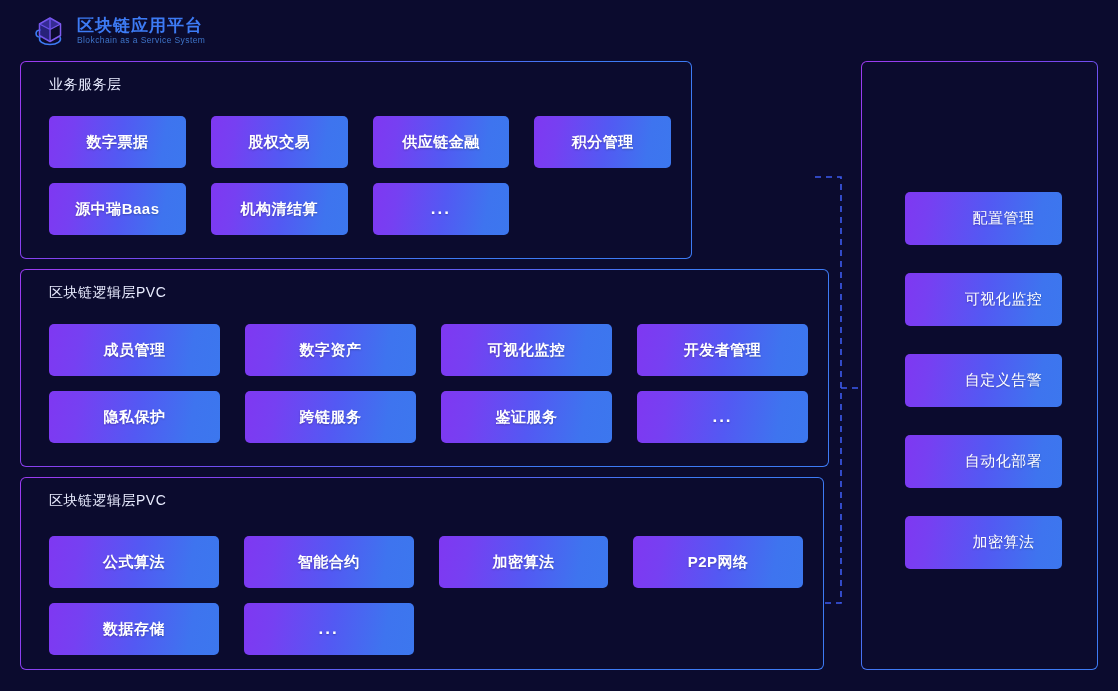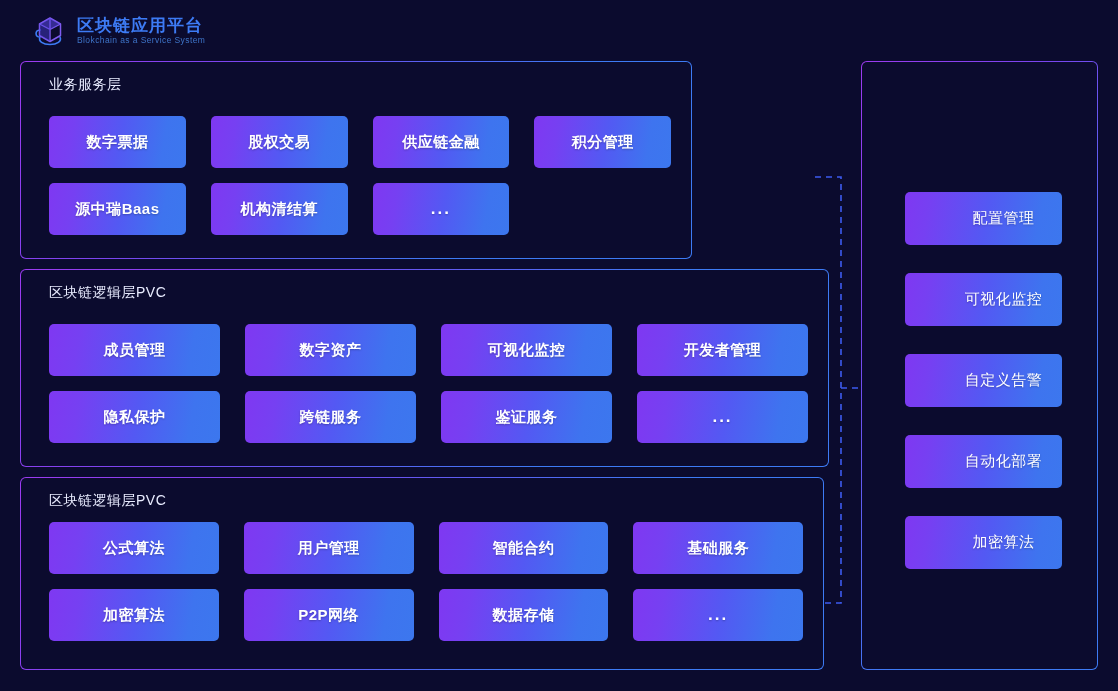--- a/index.html
+++ b/index.html
@@ -172,25 +172,23 @@
     <div class="tile">开发者管理</div>
     <div class="tile">隐私保护</div>
     <div class="tile">跨链服务</div>
     <div class="tile">鉴证服务</div>
     <div class="tile ellipsis">...</div>
   </div>
 </div>
 
 <div class="panel" style="left:20px; top:477px; width:804px; height:193px;">
   <div class="panel-title">区块链逻辑层PVC</div>
-  <div class="tile-grid" style="top:44px;">
+  <div class="tile-grid" style="top:58px;">
     <div class="tile">公式算法</div>
-    <div class="tile">用户管理</div>
     <div class="tile">智能合约</div>
-    <div class="tile">基础服务</div>
     <div class="tile">加密算法</div>
     <div class="tile">P2P网络</div>
     <div class="tile">数据存储</div>
     <div class="tile ellipsis">...</div>
   </div>
 </div>
 
 <div class="panel" style="left:861px; top:61px; width:237px; height:609px;">
   <div class="side-list">
     <div class="side-tile">配置管理</div>

